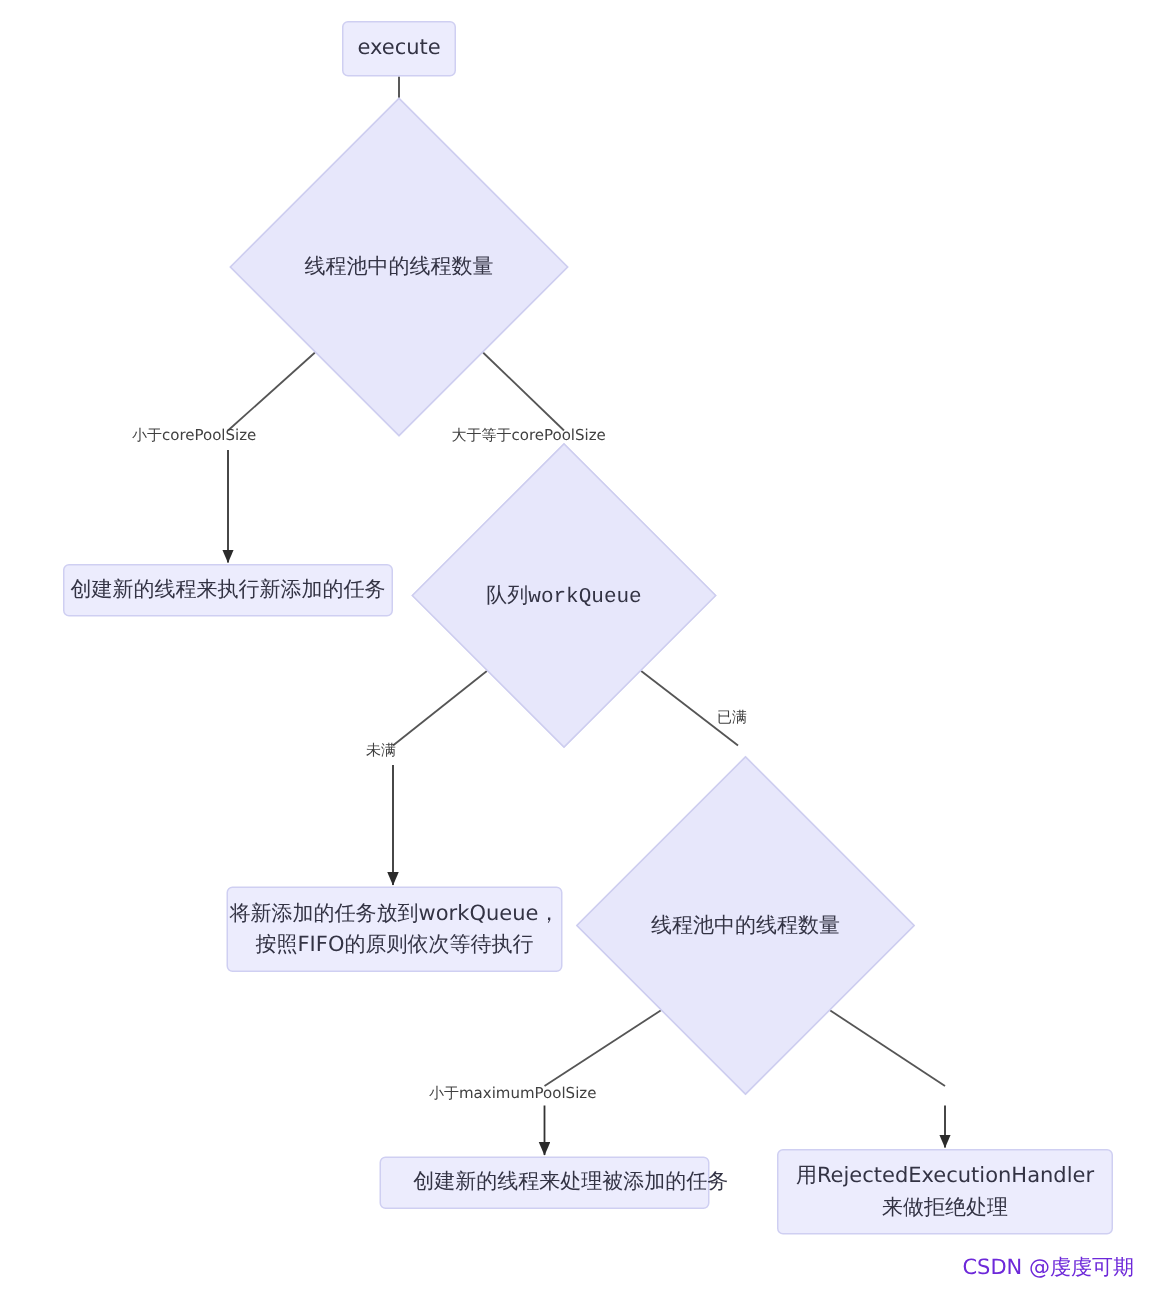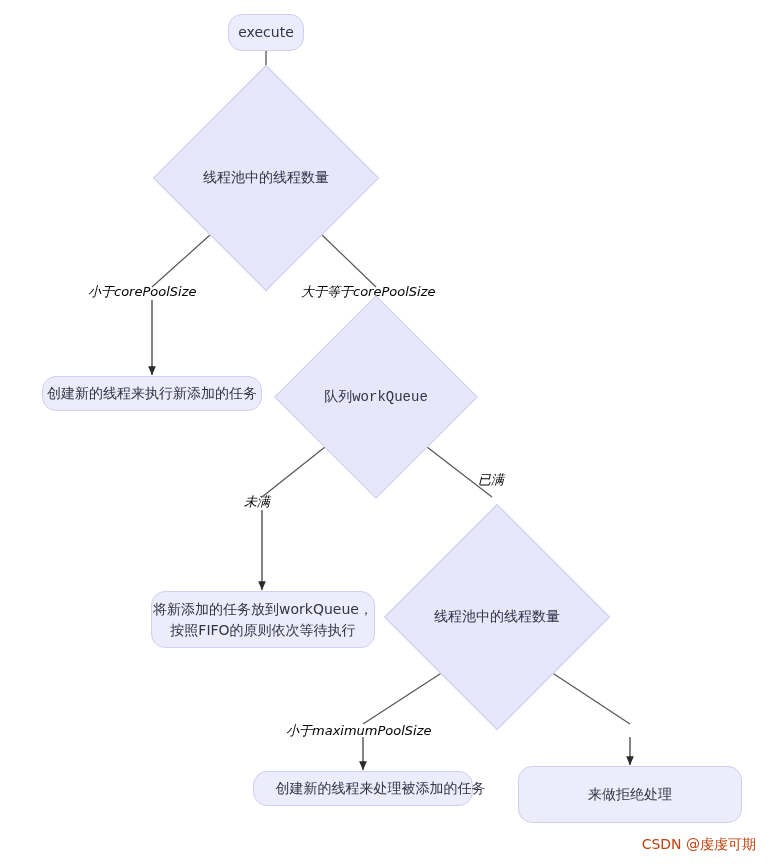--- a/index.html
+++ b/index.html
@@ -30,21 +30,21 @@
     pointer-events: none;
   }
   .node {
     position: absolute;
     box-sizing: border-box;
   }
   
   .rect-node {
     background: #ececfd;
     border: 1px solid #cfcff2;
-    border-radius: 14px;
+    border-radius: 4px;
     display: flex;
     align-items: center;
     justify-content: center;
     text-align: center;
     color: #333344;
     font-size: 14px;
     line-height: 1.45;
     padding: 6px 10px;
     white-space: nowrap;
   }
@@ -73,32 +73,31 @@
     z-index: 2;
     font-size: 14px;
     color: #333344;
     white-space: nowrap;
     text-align: center;
     font-family: Liberation Mono, monospace;
   }
   
   .edge-label {
     position: absolute;
-    font-size: 13px;
-    color: #000000;
+    font-size: 10px;
+    color: #404040;
     white-space: nowrap;
     background: transparent;
-    font-style: italic;
   }
   .watermark {
     position: absolute;
     right: 18px;
     bottom: 10px;
     font-size: 14px;
-    color: #c2410c;
+    color: #6d28d9;
     white-space: nowrap;
   }
 </style>
 </head>
 <body>
 
 <div id="flow-root">
 
   <svg class="edges" viewBox="0 0 774 864" width="774" height="864" xmlns="http://www.w3.org/2000/svg">
     <defs>
@@ -165,18 +164,19 @@
   </div>
 
   <div class="edge-label" style="left:286px; top:722px;">小于maximumPoolSize</div>
 
 
   <div class="node rect-node" style="left:253px; top:771px; width:220px; height:35px;padding-left:45px;">
     <span class="line">创建新的线程来处理被添加的任务</span>
   </div>
 
   <div class="node rect-node" style="left:518px; top:766px; width:224px; height:57px; flex-direction:column;">
+    <span class="line">用RejectedExecutionHandler</span>
     <span class="line">来做拒绝处理</span>
   </div>
 
   <div class="watermark">CSDN @虔虔可期</div>
 
 </div>
 
 </body></html>

